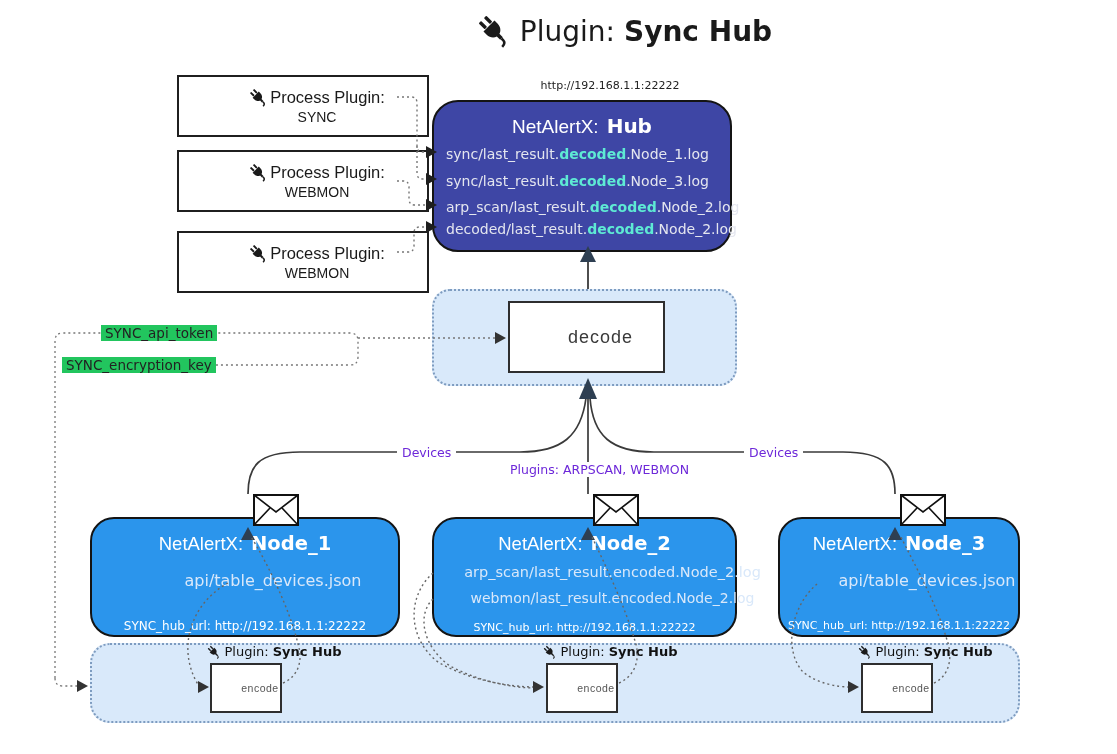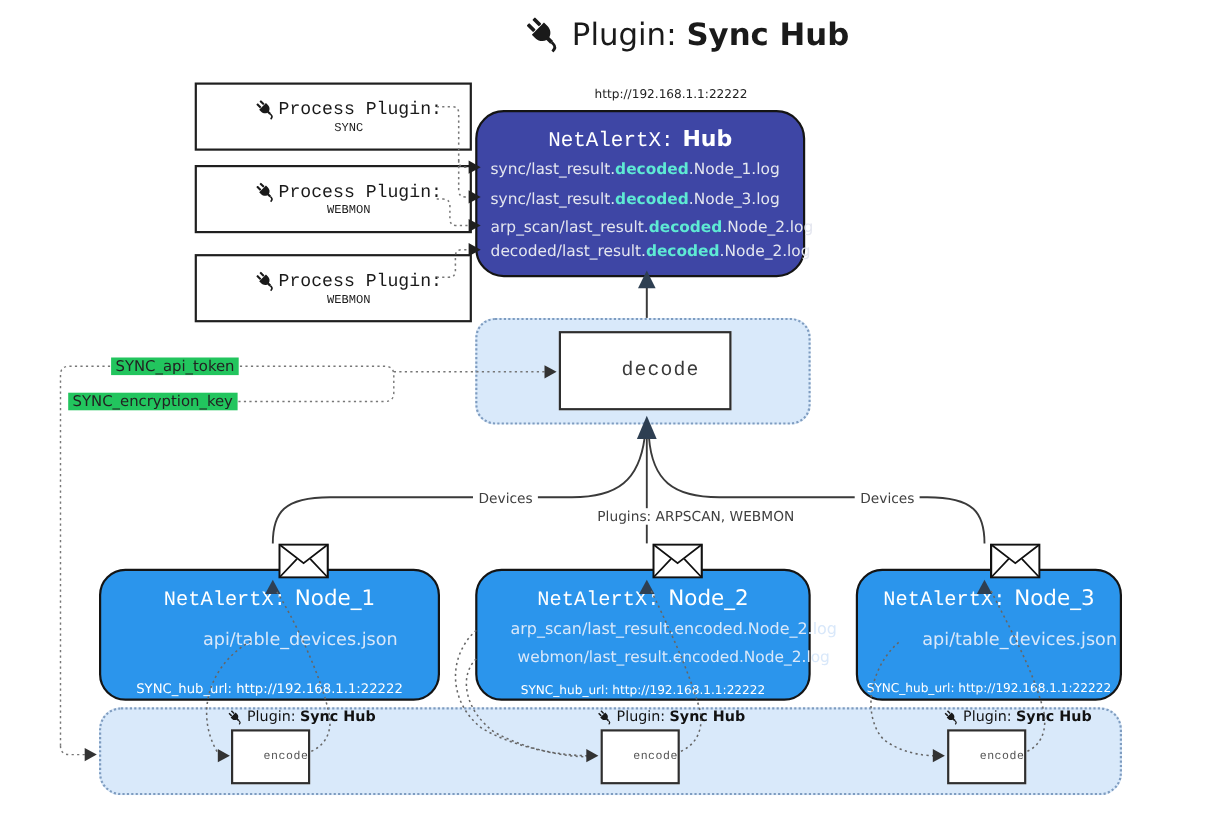--- a/index.html
+++ b/index.html
@@ -1,62 +1,62 @@
 <!DOCTYPE html>
 <html><head>
 <meta charset="utf-8">
 <style>
   html,body{margin:0;padding:0;background:#ffffff;}
   #canvas{
     position:relative;width:1117px;height:754px;background:#ffffff;overflow:hidden;
     font-family:"DejaVu Sans","Liberation Sans",sans-serif;color:#1a1a1a;
   }
   .abs{position:absolute;padding-left:28px;}
-  .mono{font-family:Liberation Mono, monospace;}
+  .mono{font-family:Liberation Sans, sans-serif;}
 
   
   .title-bar{left:0;top:14px;width:100%;display:flex;justify-content:center;}
   .title-inner{display:flex;align-items:center;gap:9px;margin-left:48px;font-size:28px;}
   .title-inner b{font-weight:700;}
 
   
   .pbox{left:177px;width:220px;height:58px;border:2px solid #1f1f1f;background:#fff;
         display:flex;flex-direction:column;justify-content:center;align-items:center;}
   .pbox-line1{display:flex;align-items:center;gap:2px;font-size:16.5px;}
-  .pbox-line2{font-size:11px;margin-top:2px;}
+  .pbox-line2{font-size:14px;margin-top:2px;}
 
   
   .hub-url{left:432px;top:79px;width:300px;text-align:center;font-size:11px;color:#222;}
   .hub{left:432px;top:100px;width:300px;height:152px;background:#3e46a5;border:2px solid #141414;
        border-radius:26px;box-sizing:border-box;}
   .hub-title{position:absolute;left:0;top:12px;width:100%;display:flex;justify-content:center;
              align-items:baseline;gap:8px;color:#fff;}
   .hub-title .mono{font-size:19px;}
   .hub-title b{font-size:20px;font-weight:700;}
   .hub-file{position:absolute;left:12px;height:22px;line-height:22px;font-size:14px;color:#e4e6ef;white-space:nowrap;}
   .hub-file b{color:#5eead4;font-weight:700;}
 
   
   .decode-wrap{left:432px;top:289px;width:305px;height:97px;background:#d9e9fa;
                border:2px dotted #7e9cc0;border-radius:18px;box-sizing:border-box;}
   .decode-box{left:508px;top:301px;width:157px;height:72px;background:#fff;border:2px solid #2e2e2e;
               box-sizing:border-box;display:flex;align-items:center;justify-content:center;
               font-size:18px;color:#3a3a3a;letter-spacing:1px;}
 
   
-  .line-label{background:#fff;padding:0 5px;font-size:12.5px;color:#404040;white-space:nowrap;margin-left:33px;}
+  .line-label{background:#fff;padding:0 5px;font-size:12.5px;color:#6d28d9;white-space:nowrap;}
   .setting-label{background:#22c55e;padding:0 4px;font-size:13.5px;color:#222;white-space:nowrap;text-align:right;}
 
   
   .node{top:517px;height:120px;background:#2b95ec;border:2px solid #141414;border-radius:24px;
         box-sizing:border-box;}
   .node-title{position:absolute;left:0;top:13px;width:100%;display:flex;justify-content:center;
               align-items:baseline;gap:8px;color:#fff;white-space:nowrap;}
   .node-title .mono{font-size:18.5px;}
-  .node-title b{font-size:19.5px;font-weight:400;}
+  .node-title b{font-size:19.5px;font-weight:700;}
   .node-file{position:absolute;width:100%;text-align:center;color:#d9e8fa;white-space:nowrap;}
   .node-url{position:absolute;left:0;width:100%;text-align:center;color:#fff;font-size:11px;white-space:nowrap;}
 
   
   .band{left:90px;top:643px;width:930px;height:80px;background:#d9e9fa;
         border:2px dotted #7e9cc0;border-radius:20px;box-sizing:border-box;}
   .enc-box{top:663px;width:72px;height:50px;background:#fff;border:2px solid #2e2e2e;box-sizing:border-box;
            display:flex;align-items:center;justify-content:center;font-size:10.5px;color:#555;letter-spacing:0.5px;}
   .band-label{top:644px;width:190px;display:flex;justify-content:center;align-items:center;gap:4px;
               font-size:13px;color:#111;white-space:nowrap;}

